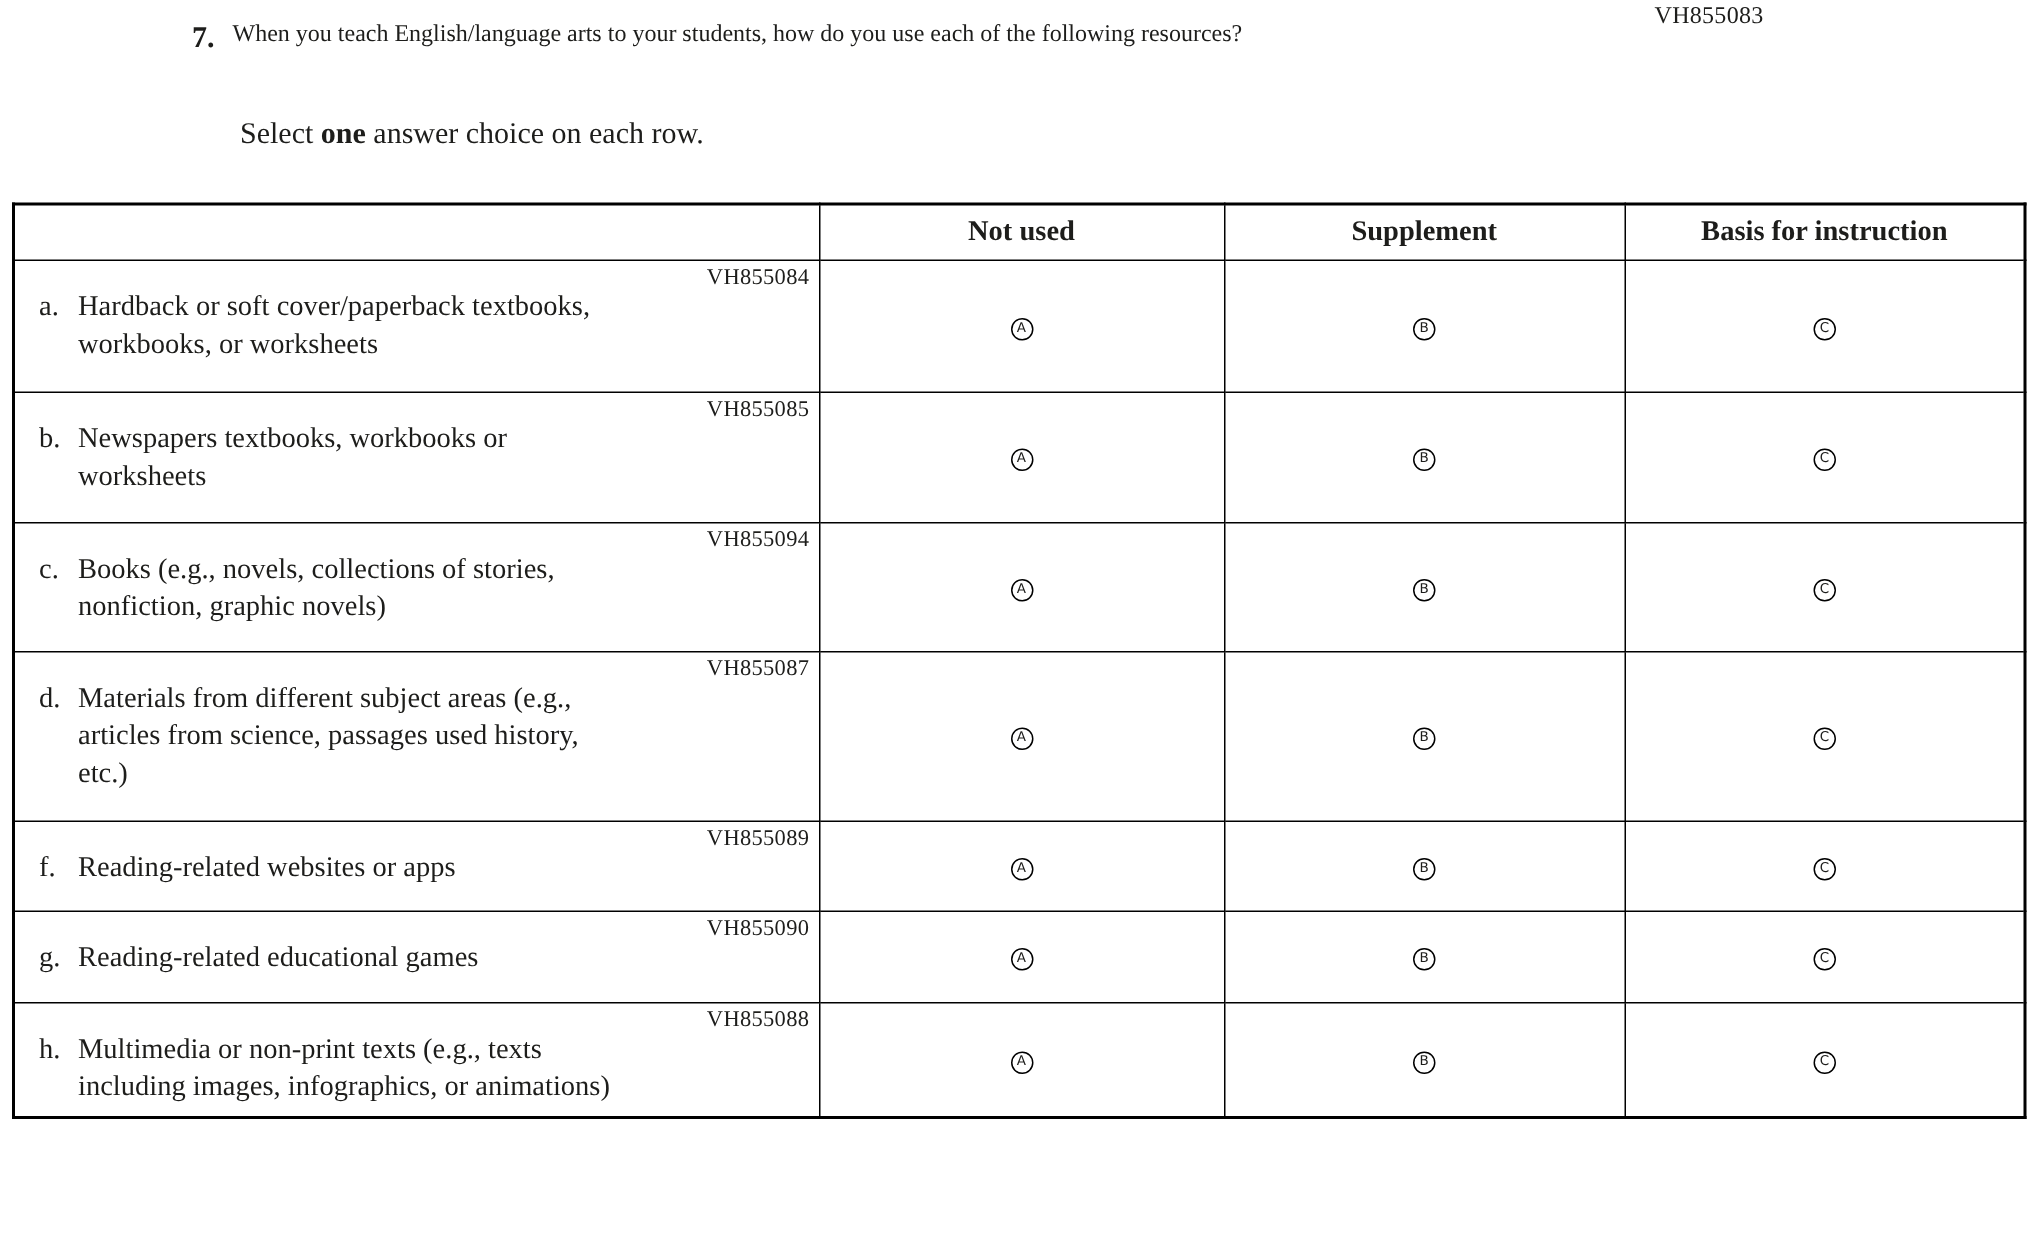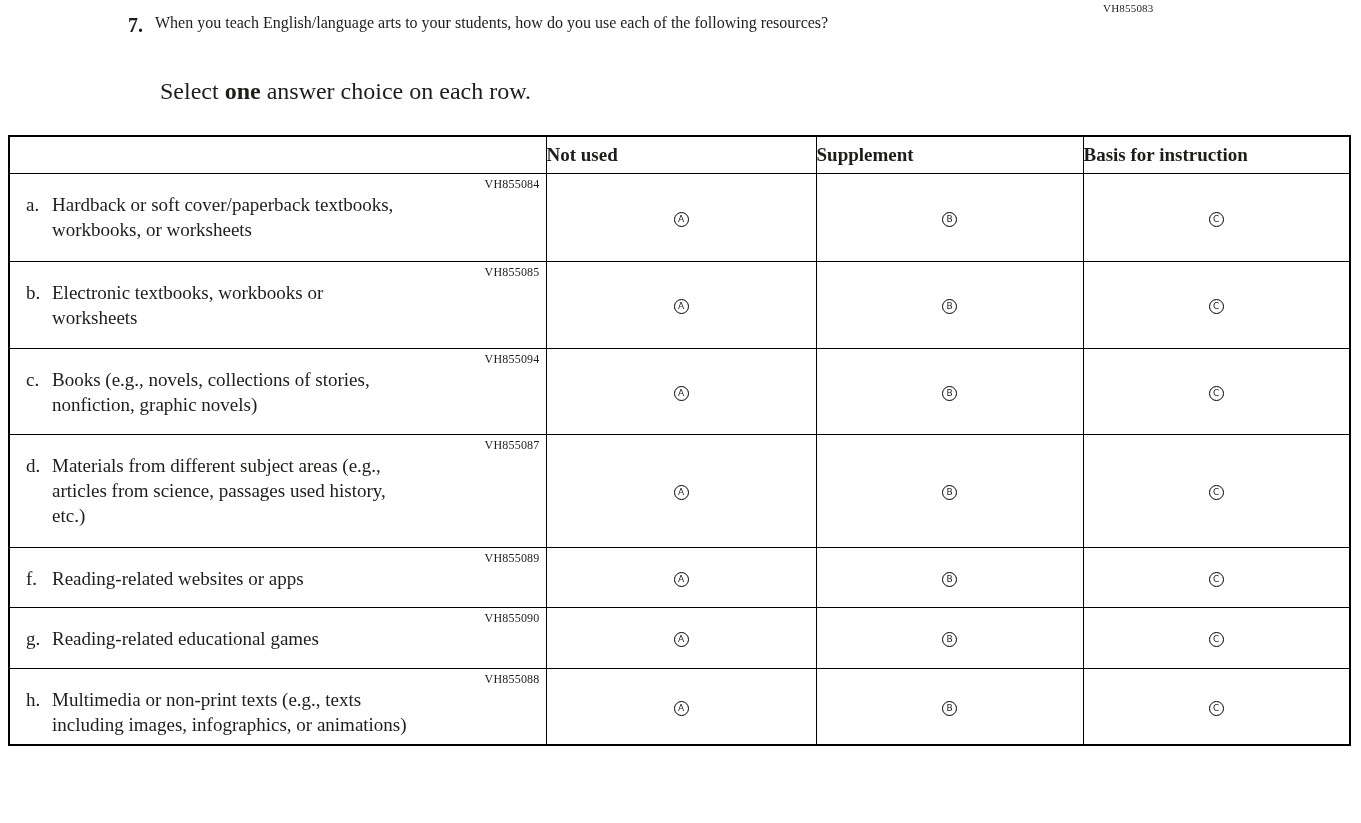--- a/index.html
+++ b/index.html
@@ -12,64 +12,64 @@
   body{
     width:1361px;height:823px;
     background:var(--bg);
     color:var(--ink);
     font-family:"Liberation Serif","DejaVu Serif",serif;
     position:relative;
     overflow:hidden;
   }
   .top-code{
     position:absolute;left:1103px;top:2px;
-    font-size:11px;letter-spacing:.2px;
+    font-size:16px;letter-spacing:.2px;
   }
   .question-block{
     position:absolute;left:128px;top:12px;
     display:flex;align-items:flex-start;
   }
   .q-number{
     font-weight:bold;font-size:20px;line-height:1.35;
     margin-right:12px;
   }
   .q-text{
     font-size:16px;line-height:1.35;width:870px;font-family:Liberation Serif, serif;
   }
   .instruction{
     position:absolute;left:160px;top:78px;
-    font-size:24px;
+    font-size:20px;
   }
   .instruction .bold{font-weight:bold;}
 
   table.resource-table{
     position:absolute;left:8px;top:135px;
     width:1341px;
     border-collapse:collapse;
     border:2px solid var(--border);
     table-layout:fixed;
   }
   .resource-table th,.resource-table td{
     border:1.5px solid var(--border);
     padding:0;
   }
   .resource-table thead tr{height:37px;}
   .resource-table th{
     font-size:19px;font-weight:bold;
-    text-align:left;vertical-align:middle;
+    text-align:center;vertical-align:middle;
   }
   .label-cell{vertical-align:top;}
   .cell-inner{
     position:relative;height:100%;
     display:flex;flex-direction:column;justify-content:flex-end;
     padding:18px 10px 7px 16px;
   }
   .row-code{
     position:absolute;top:3px;right:6px;
-    font-size:12px;letter-spacing:.2px;
+    font-size:15px;letter-spacing:.2px;
   }
   .row-label{
     display:flex;align-items:flex-start;
     font-size:19px;line-height:25px;
     max-width:496px;
   }
   .row-letter{flex:0 0 26px;}
   .row-text{flex:1;white-space:pre-line;}
   .option-cell{
     text-align:center;vertical-align:middle;
@@ -126,21 +126,21 @@
     <td class="option-cell"><span class="bubble">A</span></td>
     <td class="option-cell"><span class="bubble">B</span></td>
     <td class="option-cell"><span class="bubble">C</span></td>
   </tr>
       <tr style="height: 87px;">
     <td class="label-cell">
       <div class="cell-inner">
         <span class="row-code">VH855085</span>
         <div class="row-label">
           <span class="row-letter">b.</span>
-          <span class="row-text">Electronic textbooks, workbooks or
+          <span class="row-text">Newspapers textbooks, workbooks or
 worksheets</span>
         </div>
       </div>
     </td>
     <td class="option-cell"><span class="bubble">A</span></td>
     <td class="option-cell"><span class="bubble">B</span></td>
     <td class="option-cell"><span class="bubble">C</span></td>
   </tr>
       <tr style="height: 86px;">
     <td class="label-cell">

